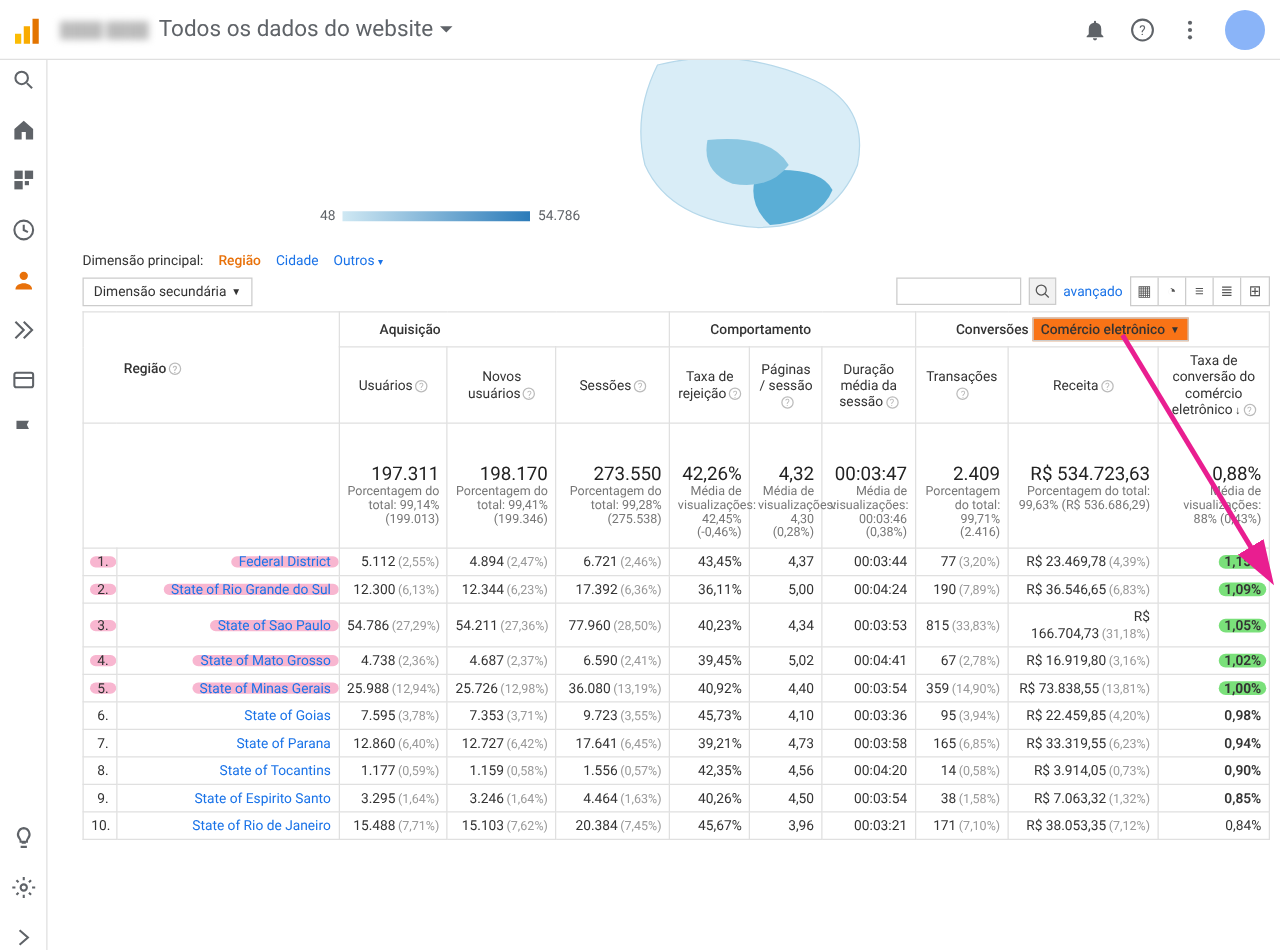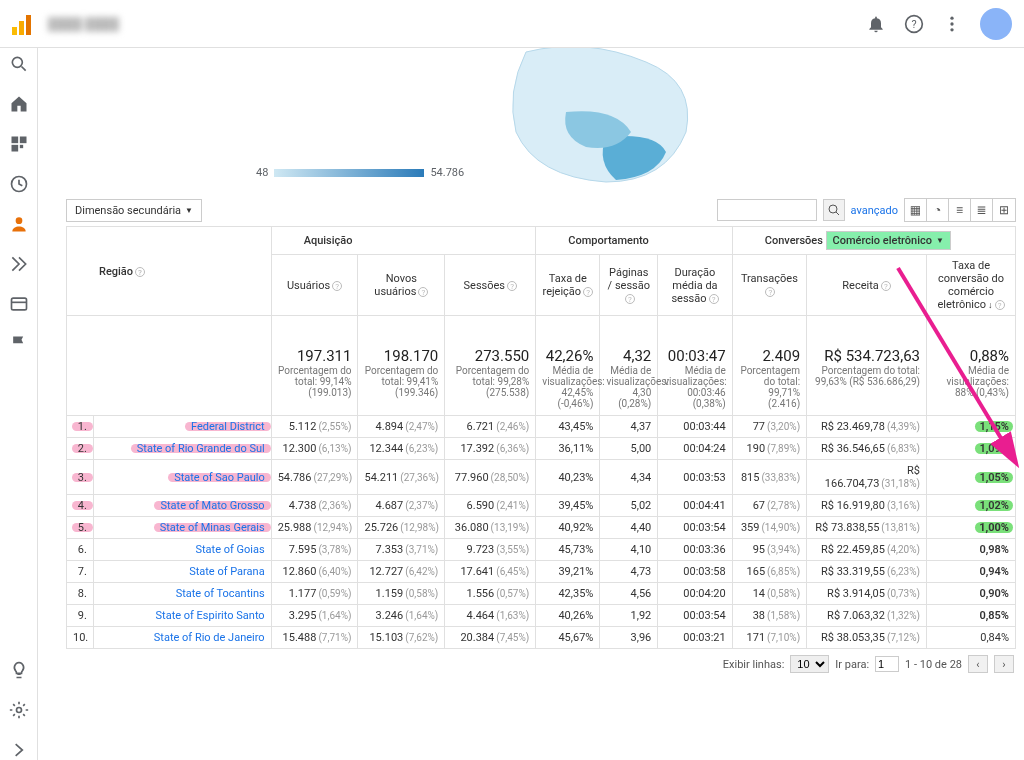--- a/index.html
+++ b/index.html
@@ -45,40 +45,46 @@
 .summary .big{ display:block; color:#222; font-size:15px; font-weight:400;margin-top:25px;}
 tbody tr td { text-align:right; }
 tbody tr td.idx { text-align:right; width:26px; color:#333;}
 tbody tr td.name { text-align:right;}
 tbody tr td.name a{ color:#1a73e8; cursor:pointer;}
 .pct{ color:#999; font-size:10px; margin-left:2px;}
 .pill-pink{ position:relative;}
 .pill-pink::before{ content:""; position:absolute; left:-6px; right:-6px; top:2px; bottom:2px; background:#f8b6d0; border-radius:14px; z-index:-1;}
 .pill-green{ position:relative; font-weight:600;}
 .pill-green::before{ content:""; position:absolute; left:-4px; right:-4px; top:1px; bottom:1px; background:#7ae07a; border-radius:12px; z-index:-1;}
-.conv-sel{ border:1px solid #ccc; padding:2px 6px; font-size:11px; background:#86efac; cursor:pointer; display:inline-flex; align-items:center; gap:4px;}
+.conv-sel{ border:1px solid #ccc; padding:2px 6px; font-size:11px; background:#f97316; cursor:pointer; display:inline-flex; align-items:center; gap:4px;}
 .footer-pager{ display:flex; justify-content:flex-end; align-items:center; gap:6px; font-size:11px; padding:6px 2px; color:#555;}
 .footer-pager select,.footer-pager input{ border:1px solid #ccc; font-size:11px; padding:1px 2px;}
 .footer-pager .pbtn{ border:1px solid #ccc; background:#f1f1f1; width:20px; height:18px; display:flex; align-items:center; justify-content:center; cursor:pointer;}
 .timestamp{ text-align:right; font-size:11px; color:#777; padding-right:2px;}
 .timestamp a{ color:#1a73e8; cursor:pointer;}
 .arrow-annot{ position:absolute; pointer-events:none;}
 col.c-idx{width:26px;} col.c-name{width:172px;} col.c-u{width:84px;} col.c-nu{width:84px;} col.c-s{width:88px;} col.c-br{width:62px;} col.c-pp{width:56px;} col.c-dur{width:72px;} col.c-tr{width:72px;} col.c-rev{width:116px;} col.c-cr{width:86px;}
 .sort-arr{font-size:9px; margin-left:2px;}
 </style>
 </head>
 <body>
 
 <div class="topbar">
   <div class="logo">
       <span></span>
       <span></span>
       <span></span>
     </div>
   <span class="blur">████ ████</span>
+  <div class="ws-title" style="margin-left:8px;">
+    <span>Todos os dados do website</span>
+    <svg width="12" height="12">
+        <path d="M1 3 l5 5 l5 -5z"></path>
+      </svg>
+  </div>
   <div class="topbar-right">
     <svg class="ic" viewBox="0 0 24 24">
         <path d="M12 22a2 2 0 0 0 2-2h-4a2 2 0 0 0 2 2zm6-6V11a6 6 0 0 0-5-5.9V4a1 1 0 1 0-2 0v1.1A6 6 0 0 0 6 11v5l-2 2v1h16v-1z"></path>
       </svg>
     <svg class="ic" viewBox="0 0 24 24">
         <circle cx="12" cy="12" r="10" fill="none" stroke="#5f6368" stroke-width="2"></circle>
         <text x="12" y="17" text-anchor="middle" font-size="13" fill="#5f6368">?</text>
       </svg>
     <svg class="ic" viewBox="0 0 24 24">
         <circle cx="12" cy="5" r="2"></circle>
@@ -142,20 +148,26 @@
         <path d="M140 95 Q190 90 200 110 Q190 135 150 138 Q130 120 140 95Z" fill="#5aaed6"></path>
         <path d="M100 70 Q150 65 165 90 Q150 110 120 105 Q95 95 100 70Z" fill="#8bc7e2"></path>
       </svg>
       <div class="scalebar">
         <span>48</span>
         <div class="bar"></div>
         <span>54.786</span>
       </div>
     </div>
 
+    <div class="prim-dim">
+      <span>Dimensão principal:</span>
+      <a class="active">Região</a>
+      <a>Cidade</a>
+      <a><span>Outros</span> <span style="font-size:8px">▾</span></a>
+    </div>
 
     <div class="toolbar">
       <div class="sec-dim">
         <span>Dimensão secundária</span> 
           <span style="font-size:8px">▼</span>
       </div>
       <div class="toolbar-right">
         <input class="search" type="text" style="">
         <div class="sbtn">
             <svg width="12" height="12">
@@ -330,21 +342,21 @@
             <td>R$ 3.914,05<span class="pct">(0,73%)</span></td>
             <td><span style="font-weight:600">0,90%</span></td>
           </tr>
           <tr>
             <td class="idx"><span>9.</span></td>
             <td class="name"><a>State of Espirito Santo</a></td>
             <td>3.295<span class="pct">(1,64%)</span></td>
             <td>3.246<span class="pct">(1,64%)</span></td>
             <td>4.464<span class="pct">(1,63%)</span></td>
             <td>40,26%</td>
-            <td>1,92</td>
+            <td>4,50</td>
             <td>00:03:54</td>
             <td>38<span class="pct">(1,58%)</span></td>
             <td>R$ 7.063,32<span class="pct">(1,32%)</span></td>
             <td><span style="font-weight:600">0,85%</span></td>
           </tr>
           <tr>
             <td class="idx"><span>10.</span></td>
             <td class="name"><a>State of Rio de Janeiro</a></td>
             <td>15.488<span class="pct">(7,71%)</span></td>
             <td>15.103<span class="pct">(7,62%)</span></td>
@@ -352,29 +364,20 @@
             <td>45,67%</td>
             <td>3,96</td>
             <td>00:03:21</td>
             <td>171<span class="pct">(7,10%)</span></td>
             <td>R$ 38.053,35<span class="pct">(7,12%)</span></td>
             <td><span style="font-weight:400">0,84%</span></td>
           </tr>
         </tbody>
     </table>
 
-    <div class="footer-pager">
-      <span>Exibir linhas:</span>
-      <select><option>10</option></select>
-      <span>Ir para:</span>
-      <input style="width: 24px;" value="1">
-      <span>1 - 10 de 28</span>
-      <div class="pbtn">‹</div>
-      <div class="pbtn">›</div>
-    </div>
 
     <svg class="arrow-annot" style="left:840px; top:210px;" width="180" height="220">
       <defs>
           <marker id="ah" markerWidth="10" markerHeight="10" refX="6" refY="3" orient="auto">
             <path d="M0,0 L0,6 L9,3 z" fill="#e91e90"></path>
           </marker>
         </defs>
       <line x1="20" y1="10" x2="135" y2="200" stroke="#e91e90" stroke-width="4" marker-end="url(#ah)"></line>
     </svg>
   </div>

